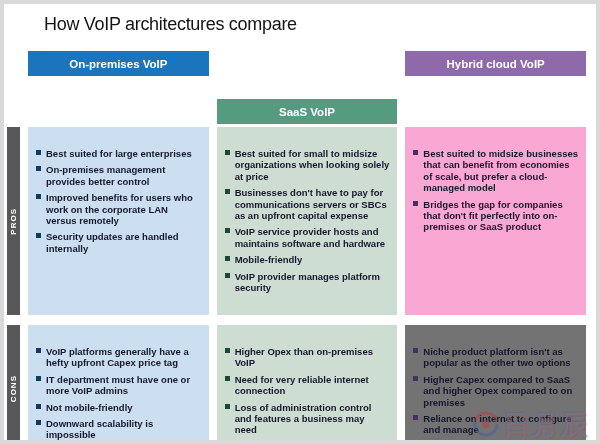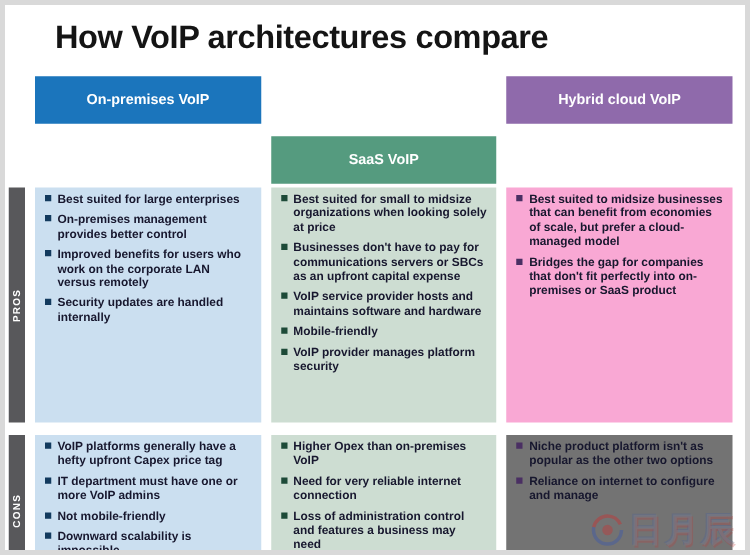--- a/index.html
+++ b/index.html
@@ -8,38 +8,38 @@
 
   .frame {
     width:600px; height:444px;
     border:4px solid #d9d9d9;
     background:#ffffff;
     position:relative;
     overflow:hidden;
   }
 
   .title {
-    font-size:26px;
-    font-weight:bold;
+    font-size:18px;
+    font-weight:normal;
     color:#141414;
     padding:10px 0 0 40px;
     letter-spacing:-0.3px;
   }
 
   .table-wrap { padding:16px 10px 0 3px; }
 
   .grid {
     display:grid;
     grid-template-columns:13px 1fr 1fr 1fr;
     column-gap:8px;
   }
 
   .header-row { margin-bottom:3px; }
   .hdr {
-    height:38px;
+    height:25px;
     display:flex; align-items:center; justify-content:center;
     color:#ffffff;
     font-weight:bold;
     font-size:11.5px;
   }
 
   .section { margin-bottom:10px; }
 
   .rowlabel {
     background:#58585b;
@@ -47,21 +47,21 @@
   }
   .rowlabel span {
     writing-mode:vertical-rl;
     transform:rotate(180deg);
     color:#ffffff;
     font-size:8px;
     font-weight:bold;
     letter-spacing:1px;
   }
 
-  .cell { padding:4px 8px 6px 8px; }
+  .cell { padding:21px 8px 6px 8px; }
   .section.pros .cell { min-height:188px; }
   .section.cons .cell { min-height:122px; }
 
   .cell ul { list-style:none; margin:0; padding:0; }
   .cell li {
     display:flex;
     gap:5px;
     margin-bottom:5px;
     font-size:9.5px;
     font-weight:bold;
@@ -219,20 +219,24 @@
       </div>
 
       <div class="cell" style="background: #737373;">
         <ul>
           <li>
               <span class="bullet" style="background: rgb(74, 47, 99);"></span>
               <span>Niche product platform isn't as popular as the other two options</span>
             </li>
           <li>
               <span class="bullet" style="background: rgb(74, 47, 99);"></span>
+              <span>Higher Capex compared to SaaS and higher Opex compared to on premises</span>
+            </li>
+          <li>
+              <span class="bullet" style="background: rgb(74, 47, 99);"></span>
               <span>Reliance on internet to configure and manage</span>
             </li>
         </ul>
       </div>
     </div>
 
   </div>
 
   <div class="watermark">
     <svg class="wm-logo" viewBox="0 0 30 30">

